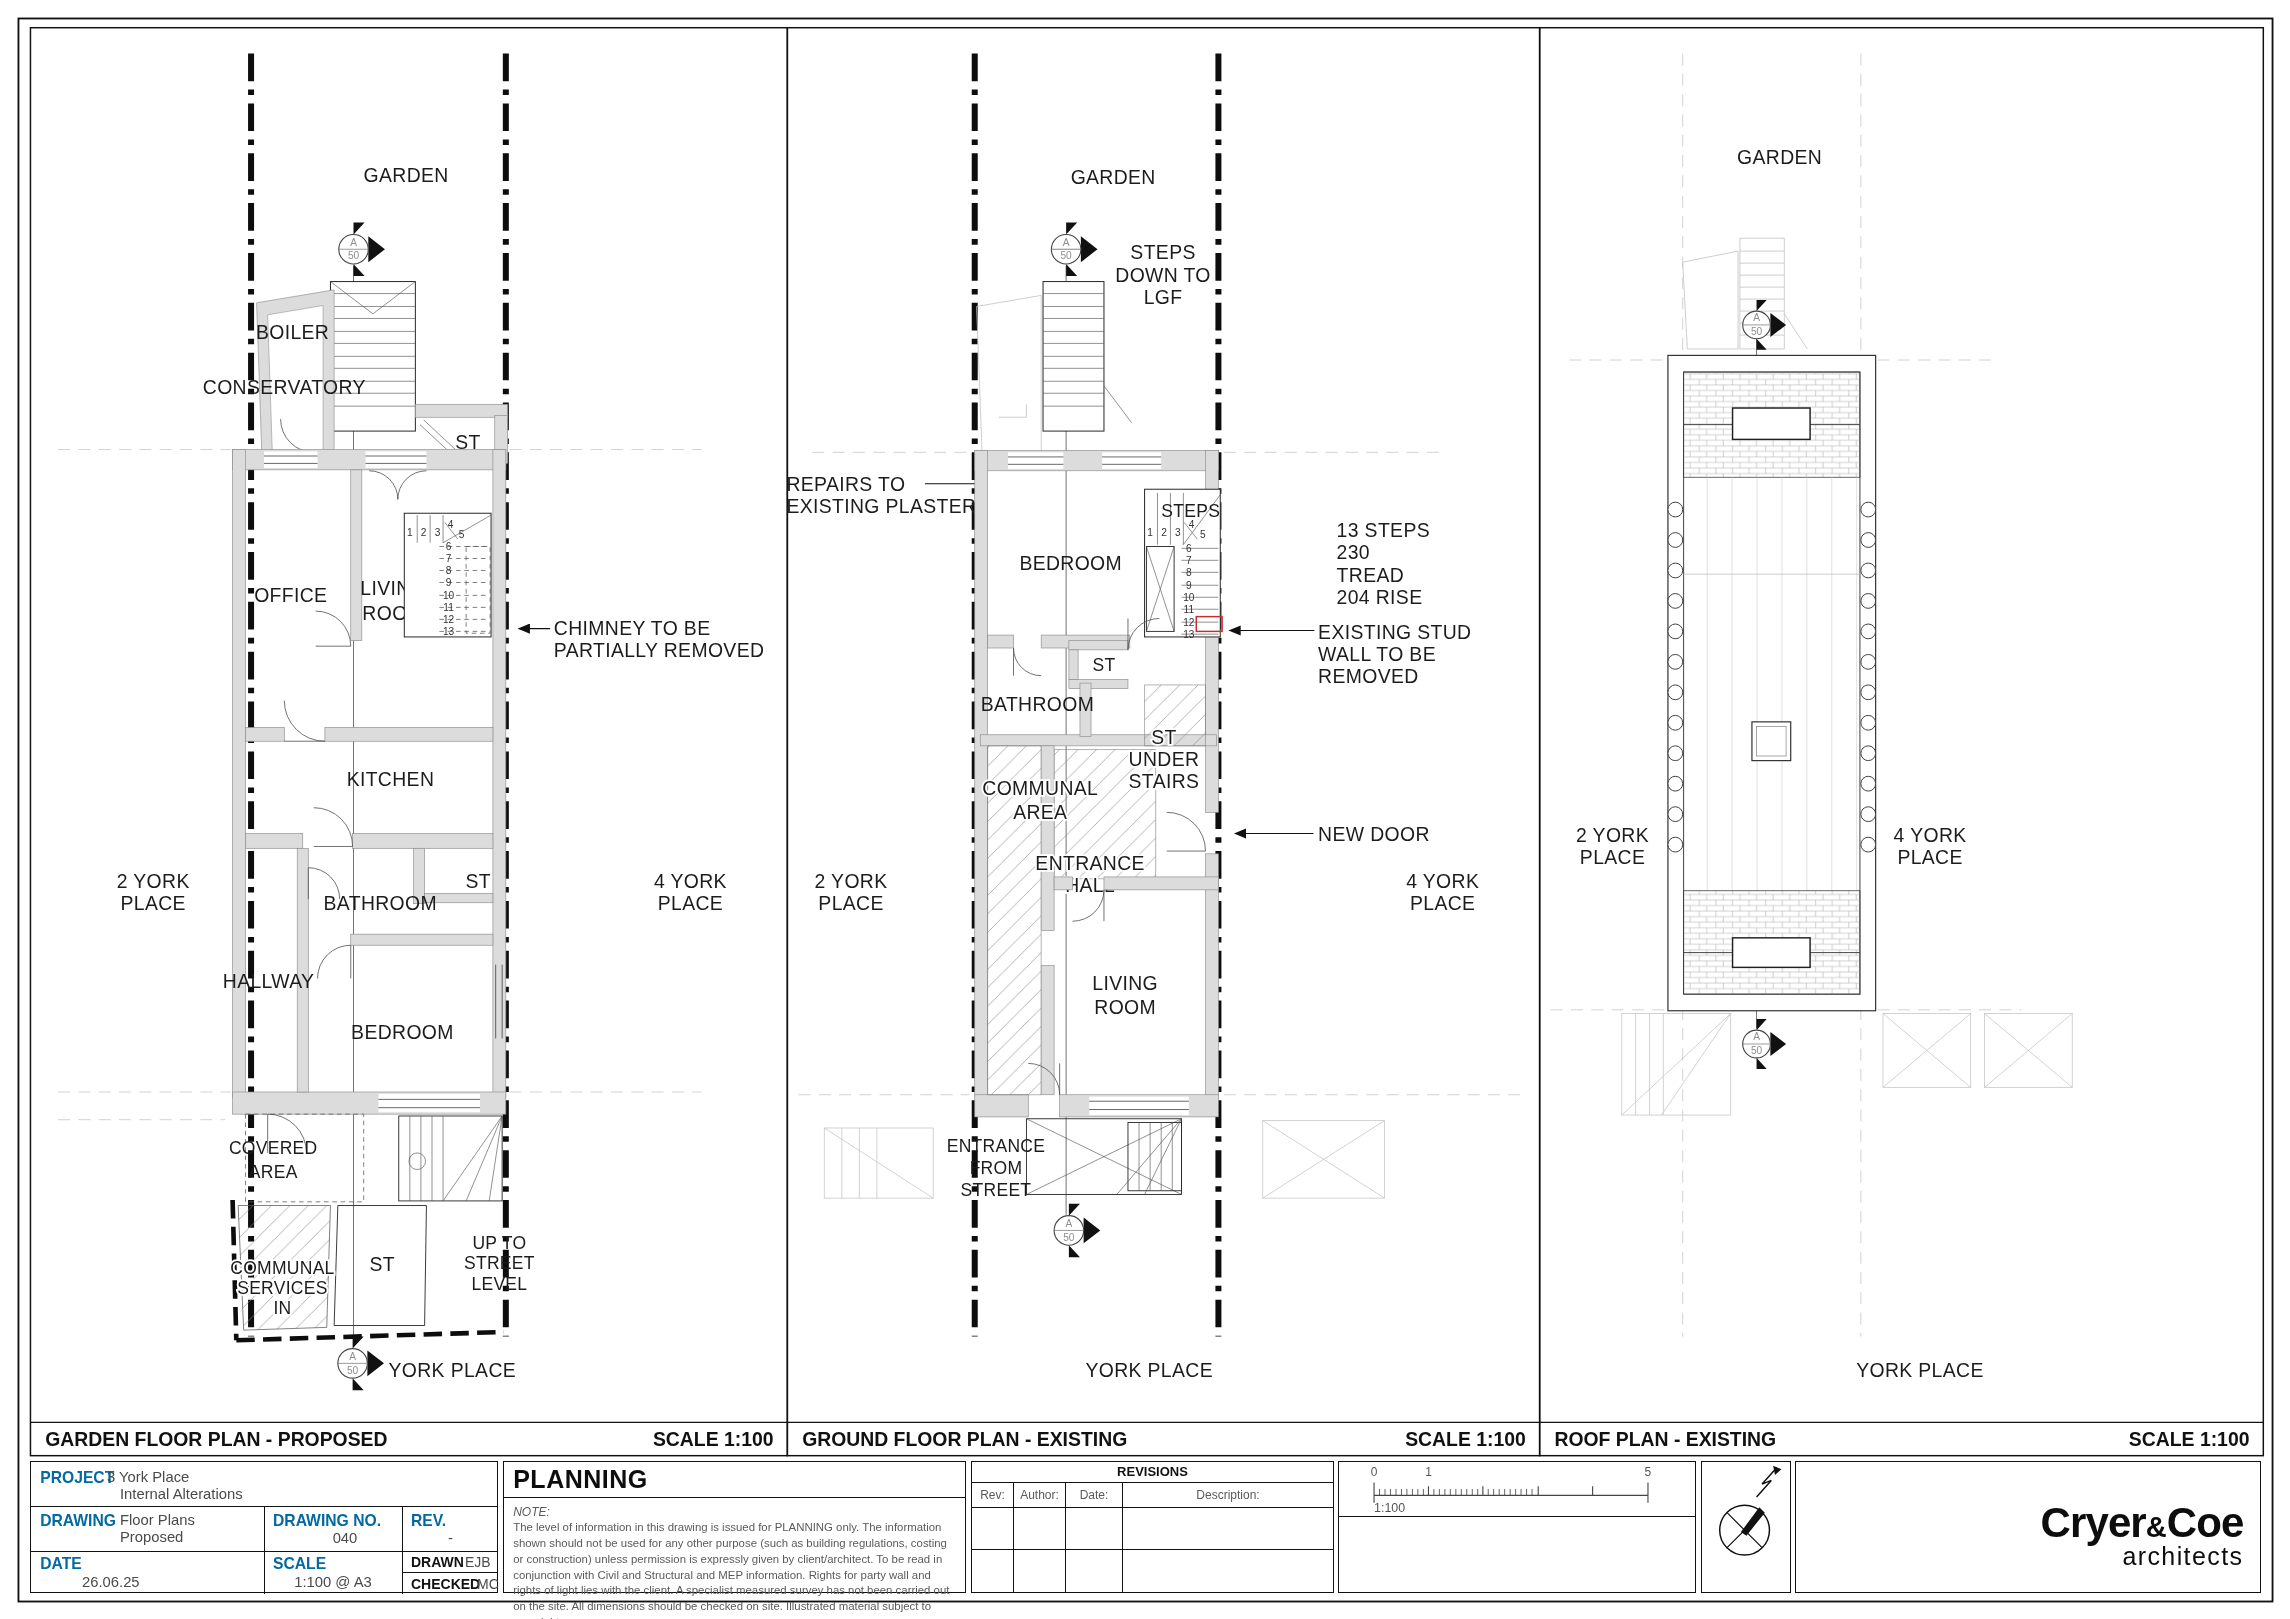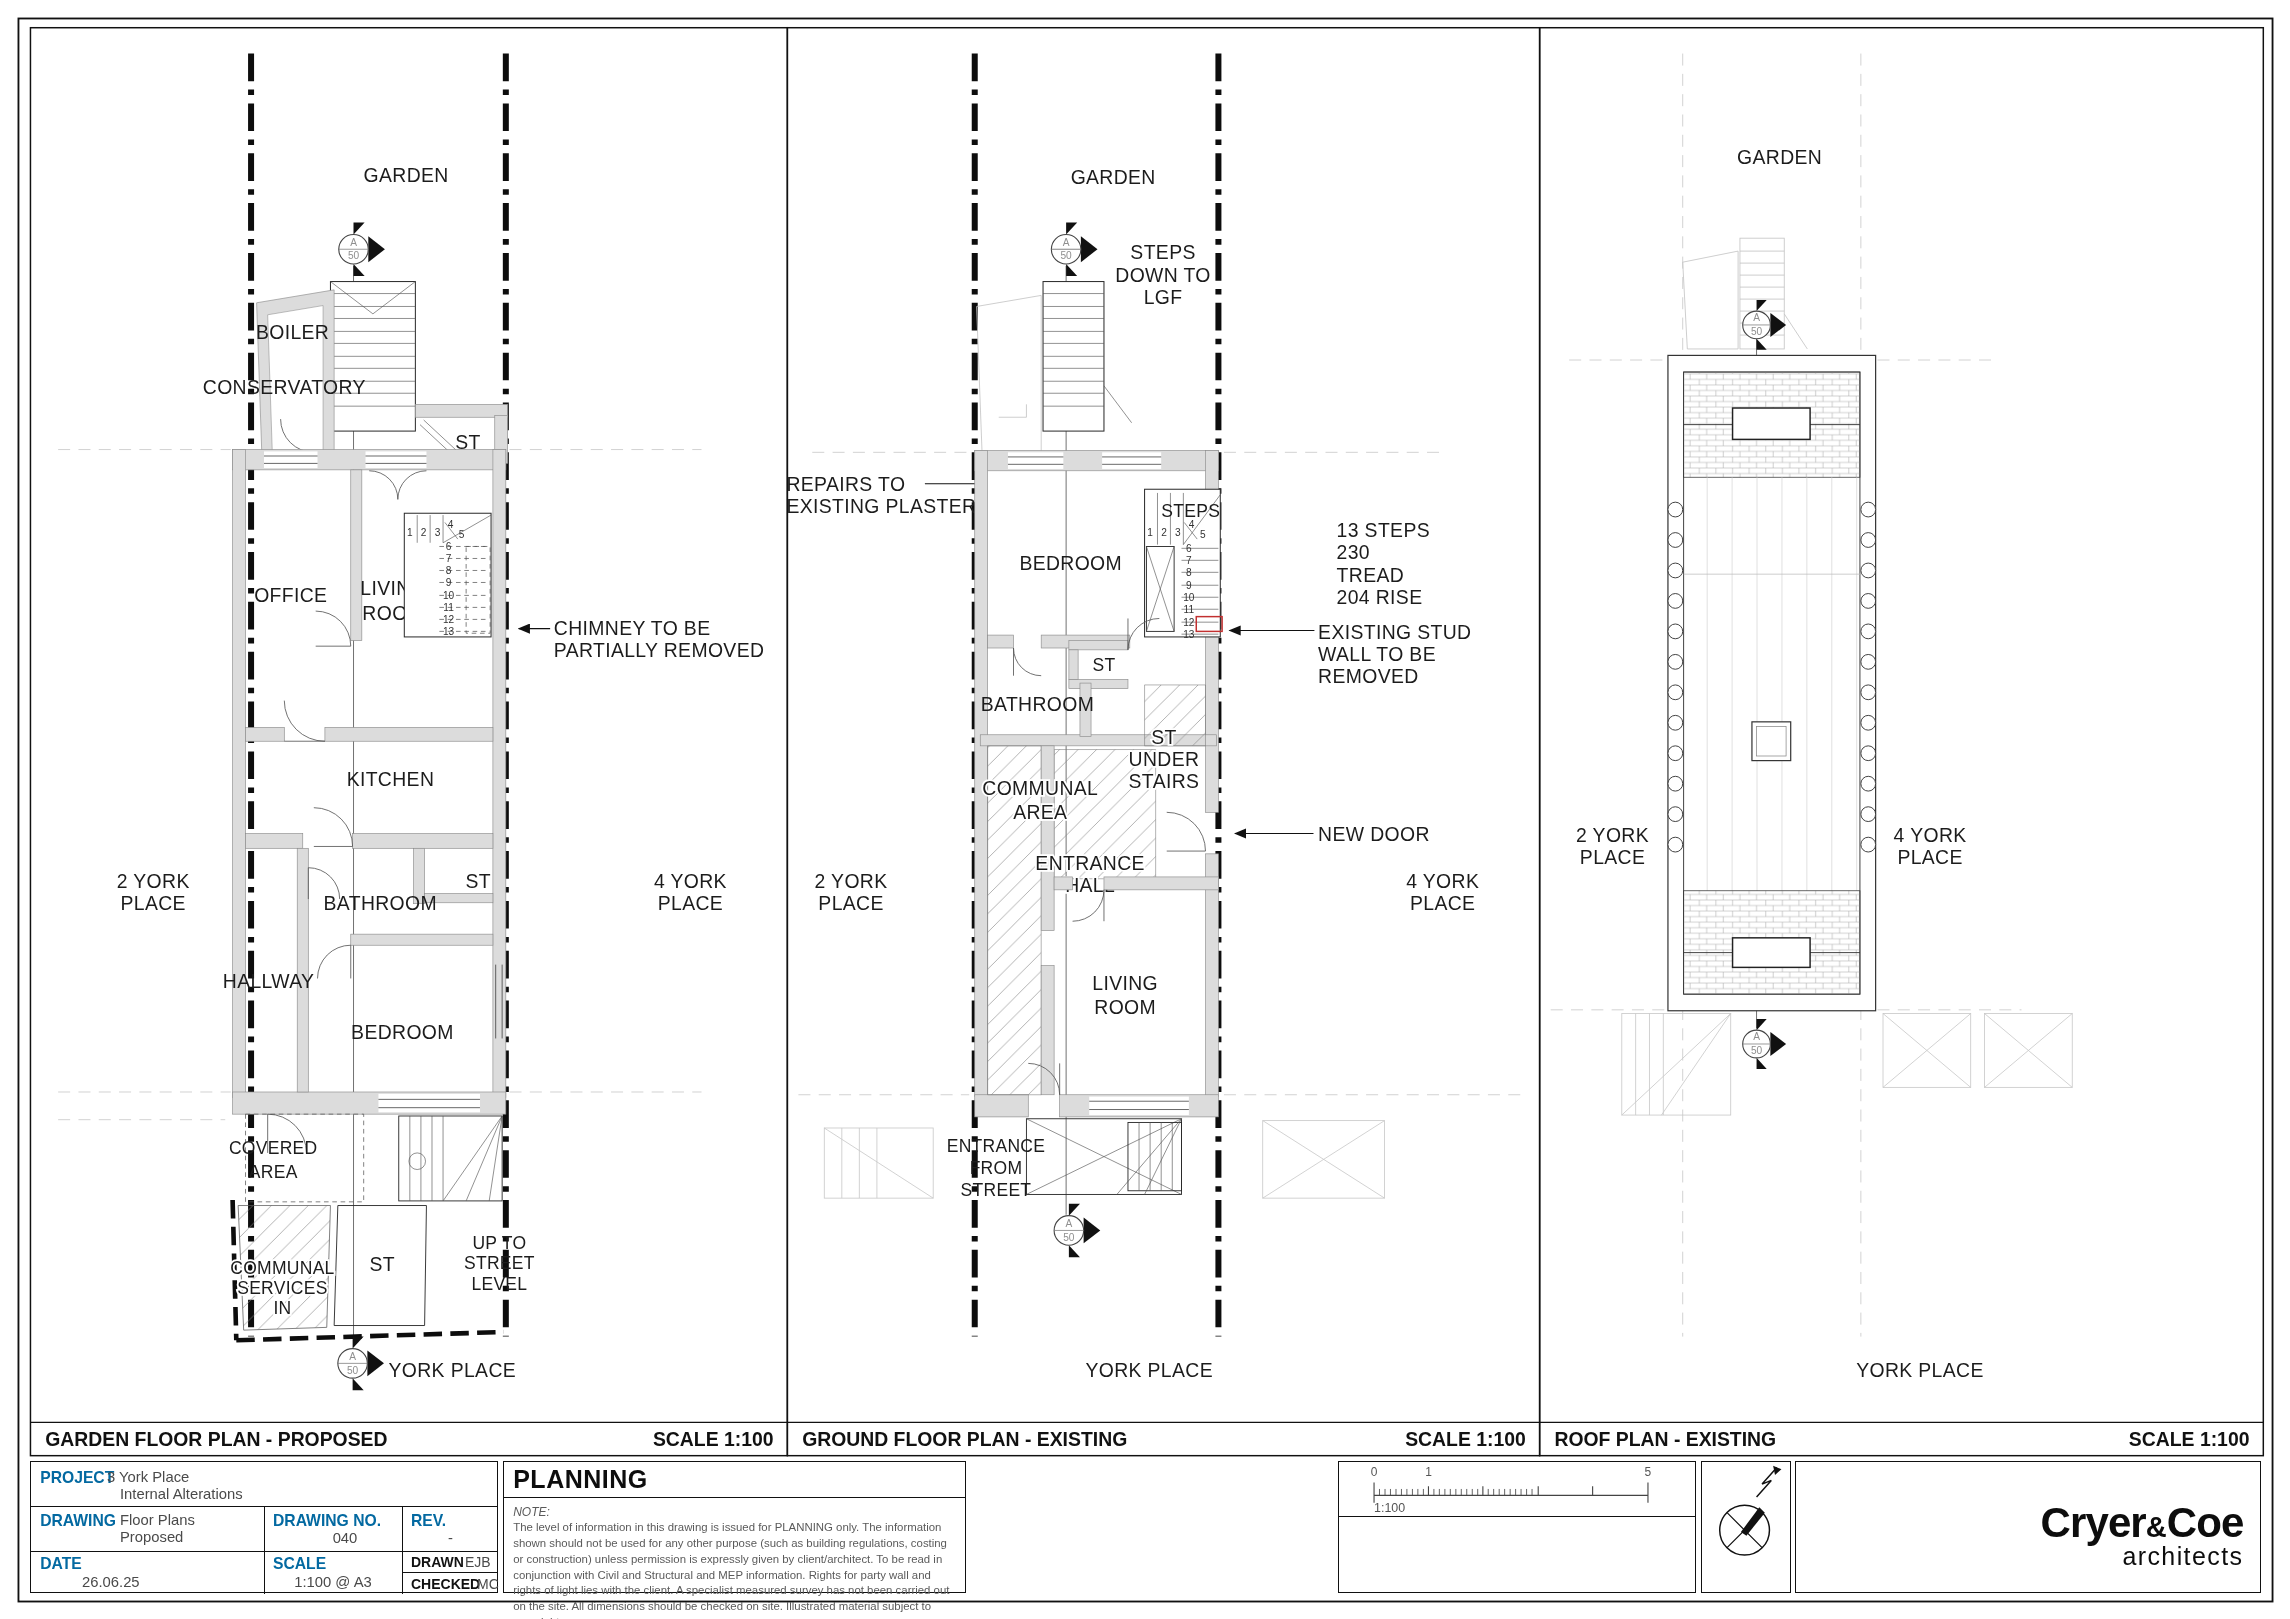--- a/index.html
+++ b/index.html
@@ -475,20 +475,37 @@
   </div>
 
   <div class="tb" style="left:473px;width:463px;">
     <div class="plan-head">PLANNING</div>
     <div class="plan-note">
       <div class="nl">NOTE:</div>
       <p>The level of information in this drawing is issued for PLANNING only. The information shown should not be used for any other purpose (such as building regulations, costing or construction) unless permission is expressly given by client/architect. To be read in conjunction with Civil and Structural and MEP information. Rights for party wall and rights of light lies with the client. A specialist measured survey has not been carried out on the site. All dimensions should be checked on site. Illustrated material subject to copyright</p>
     </div>
   </div>
 
+  <div class="tb" style="left:941px;width:363px;">
+    <div class="rev-title">REVISIONS</div>
+    <div class="rev-grid">
+      <div>Rev:</div>
+      <div>Author:</div>
+      <div>Date:</div>
+      <div>Description:</div>
+      <div></div>
+      <div></div>
+      <div></div>
+      <div></div>
+      <div></div>
+      <div></div>
+      <div></div>
+      <div></div>
+    </div>
+  </div>
 
   <div class="tb" style="left:1308px;width:358px;">
     <div class="scale-divider"></div>
     <svg width="356" height="53" viewBox="0 0 386 57">
       <text x="38" y="15" font-size="13" fill="#555" text-anchor="middle">0</text>
       <text x="97" y="15" font-size="13" fill="#555" text-anchor="middle">1</text>
       <text x="335" y="15" font-size="13" fill="#555" text-anchor="middle">5</text>
       <line x1="38" y1="36" x2="335" y2="36" stroke="#444" stroke-width="1.3"></line>
       <path stroke="#444" stroke-width="1.2" d="M38,22V44 M97,26V36 M156,26V36 M216,26V36 M275,26V36 M335,22V44"></path>
       <path stroke="#444" stroke-width="0.9" d="M43.9,29V36 M49.9,29V36 M55.8,29V36 M61.8,29V36 M67.7,29V36 M73.6,29V36 M79.6,29V36 M85.5,29V36 M91.5,29V36 M102.9,29V36 M108.8,29V36 M114.8,29V36 M120.7,29V36 M126.7,29V36 M132.6,29V36 M138.5,29V36 M144.5,29V36 M150.4,29V36 M161.8,29V36 M167.7,29V36 M173.7,29V36 M179.6,29V36 M185.6,29V36 M191.5,29V36 M197.4,29V36 M203.4,29V36 M209.3,29V36"></path>

